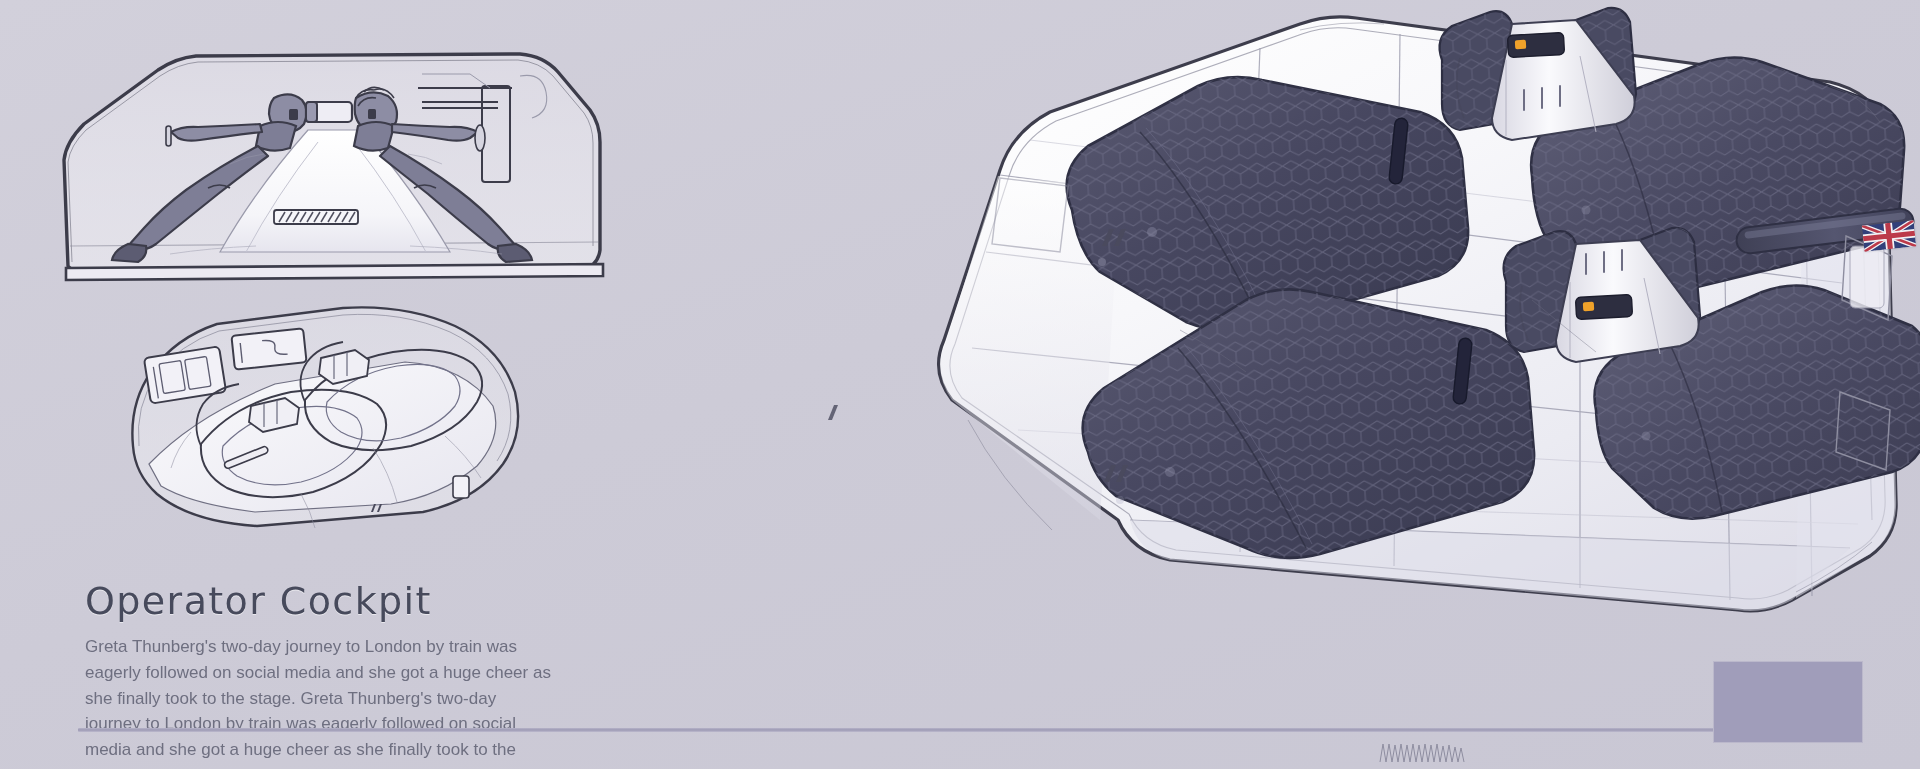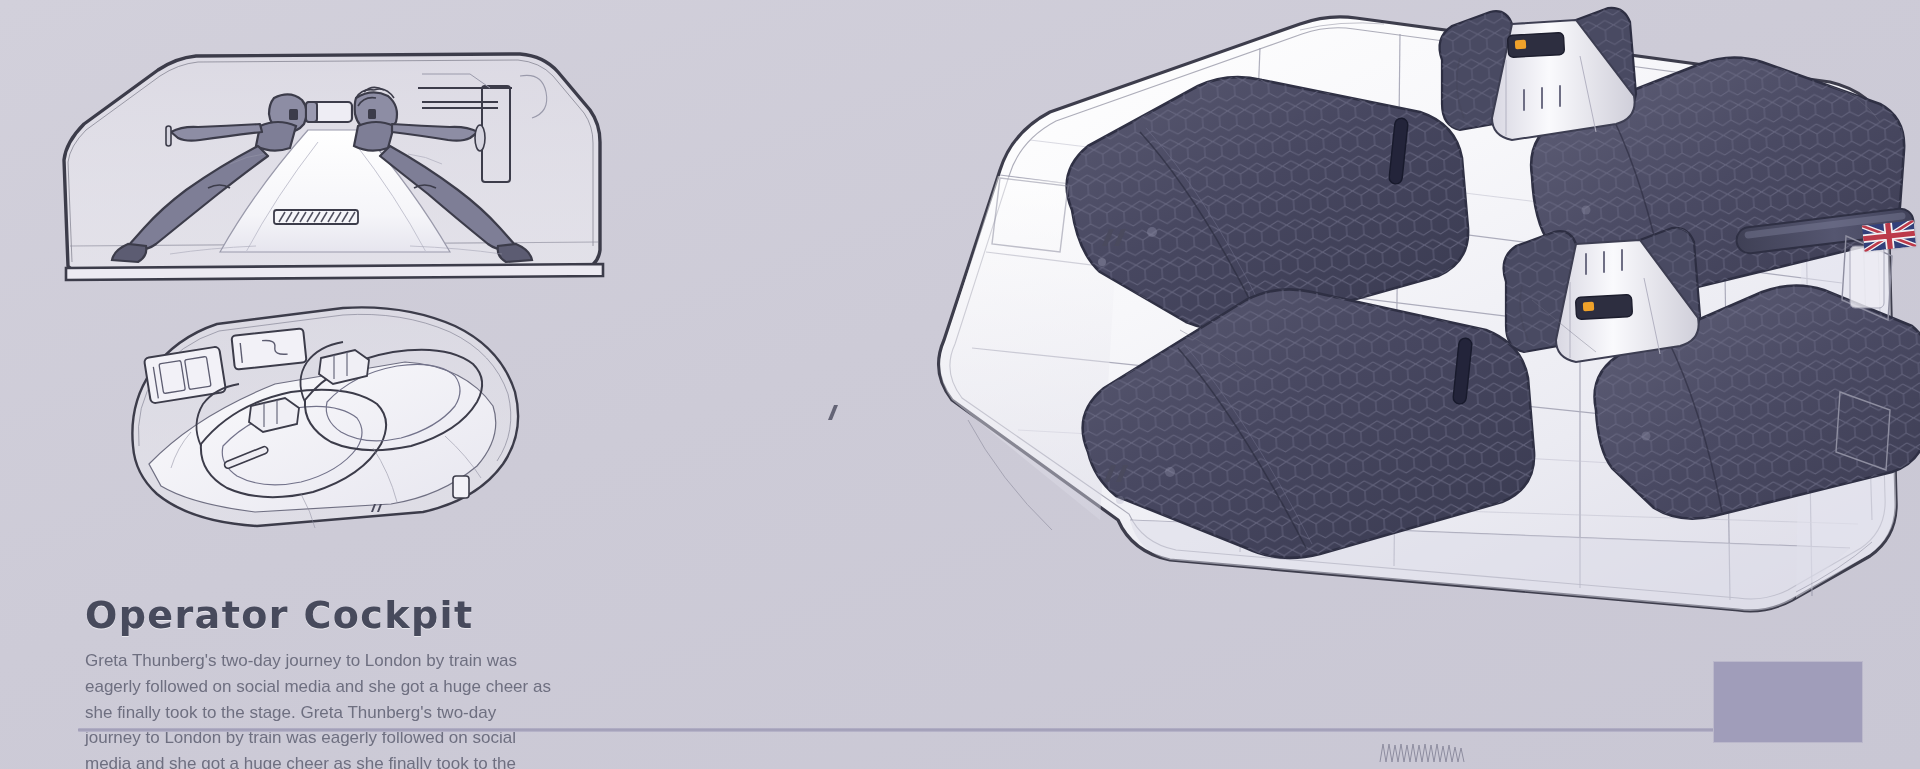--- a/index.html
+++ b/index.html
@@ -39,24 +39,24 @@
   
   .caption-block {
     position: absolute;
     left: 85px;
     top: 578px;
     width: 580px;
   }
   .title {
     font-family: "DejaVu Sans", sans-serif;
     font-size: 38px;
-    font-weight: 700;
+    font-weight: 400;
     letter-spacing: 1.4px;
     color: #474a5c;
-    margin: 18px 0 14px 0;
+    margin: 4px 0 14px 0;
     line-height: 1;
     text-shadow: 0 1px 0 rgba(255,255,255,.55);
   }
   .body-copy {
     font-family: "Liberation Sans", sans-serif;
     font-size: 17px;
     line-height: 1.52;
     color: #6e6f80;
     margin: 0;
     width: 470px;

